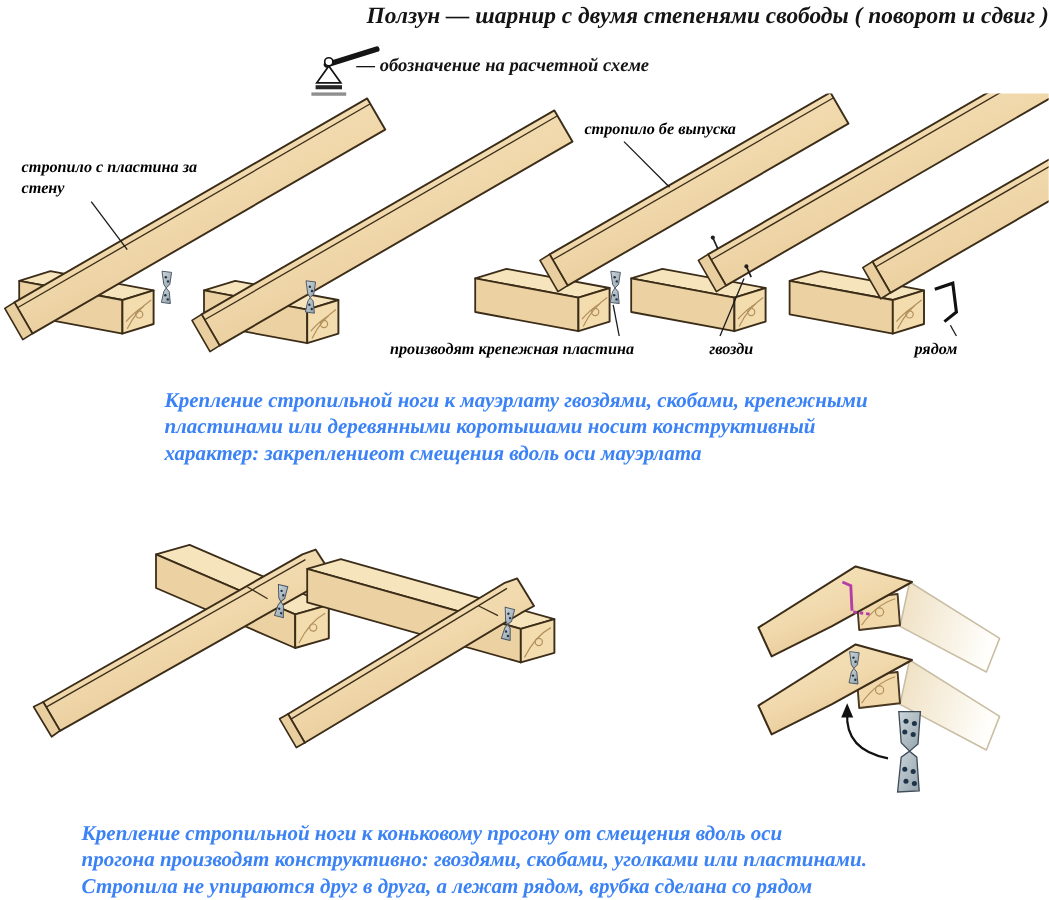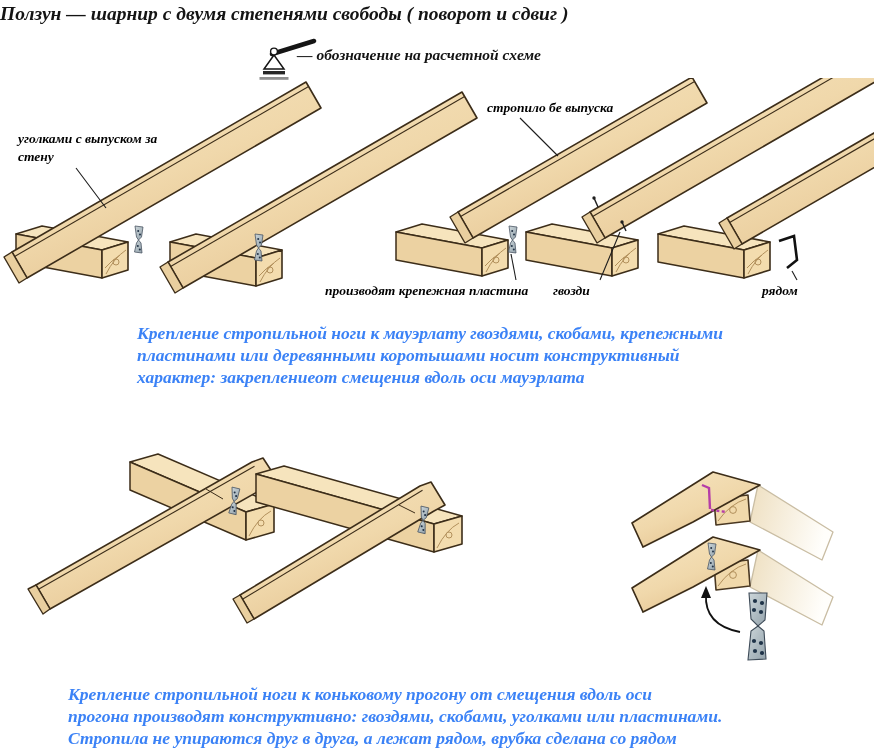--- a/index.html
+++ b/index.html
@@ -2,21 +2,21 @@
 <html><head>
 <meta charset="utf-8">
 <style>
   html,body{margin:0;padding:0;}
   body{
     width:874px;height:750px;position:relative;background:#ffffff;
     font-family:"Liberation Serif",serif;color:#1b1b1b;overflow:hidden;
   }
   .abs{position:absolute;}
   .title{
-    left:0;right:0;top:3px;text-align:left;
+    left:0;right:0;top:3px;text-align:right;
     font:bold italic 19.5px "Liberation Serif",serif;color:#141414;
   }
   .legend-caption{
     left:297px;top:46px;
     font:bold italic 15.5px "Liberation Serif",serif;color:#141414;
   }
   .lbl{
     font:bold italic 13.5px/1.35 "Liberation Serif",serif;color:#000000;
     white-space:pre-line;
   }
@@ -126,25 +126,25 @@
 
   <g stroke="#1c1c1c" stroke-width="1.1">
     <line x1="76" y1="168" x2="106" y2="208"></line>
     <line x1="520" y1="118" x2="558" y2="156"></line>
     <line x1="516" y1="280" x2="511" y2="254"></line>
     <line x1="600" y1="280" x2="620" y2="232"></line>
     <line x1="797" y1="280" x2="792" y2="271"></line>
   </g>
 </svg>
 
-<div class="abs lbl" style="left:18px;top:130px;width:175px">уголками с выпуском за
+<div class="abs lbl" style="left:18px;top:130px;width:175px">стропило с пластина за
 стену</div>
 <div class="abs lbl" style="left:487px;top:99px">стропило бе выпуска</div>
 <div class="abs lbl" style="left:325px;top:282px">производят крепежная пластина</div>
-<div class="abs lbl" style="left:553px;top:282px">гвозди</div>
+<div class="abs lbl" style="left:591px;top:282px">гвозди</div>
 <div class="abs lbl" style="left:762px;top:282px">рядом</div>
 
 <div class="abs para" style="left:137px;top:322px;width:700px">Крепление стропильной ноги к мауэрлату гвоздями, скобами, крепежными
 пластинами или деревянными коротышами носит конструктивный
 характер: закреплениеот смещения вдоль оси мауэрлата</div>
 
 <svg class="abs" style="left:0;top:430px" width="874" height="252" viewBox="0 430 874 252">
 
   <g>
     <g>

